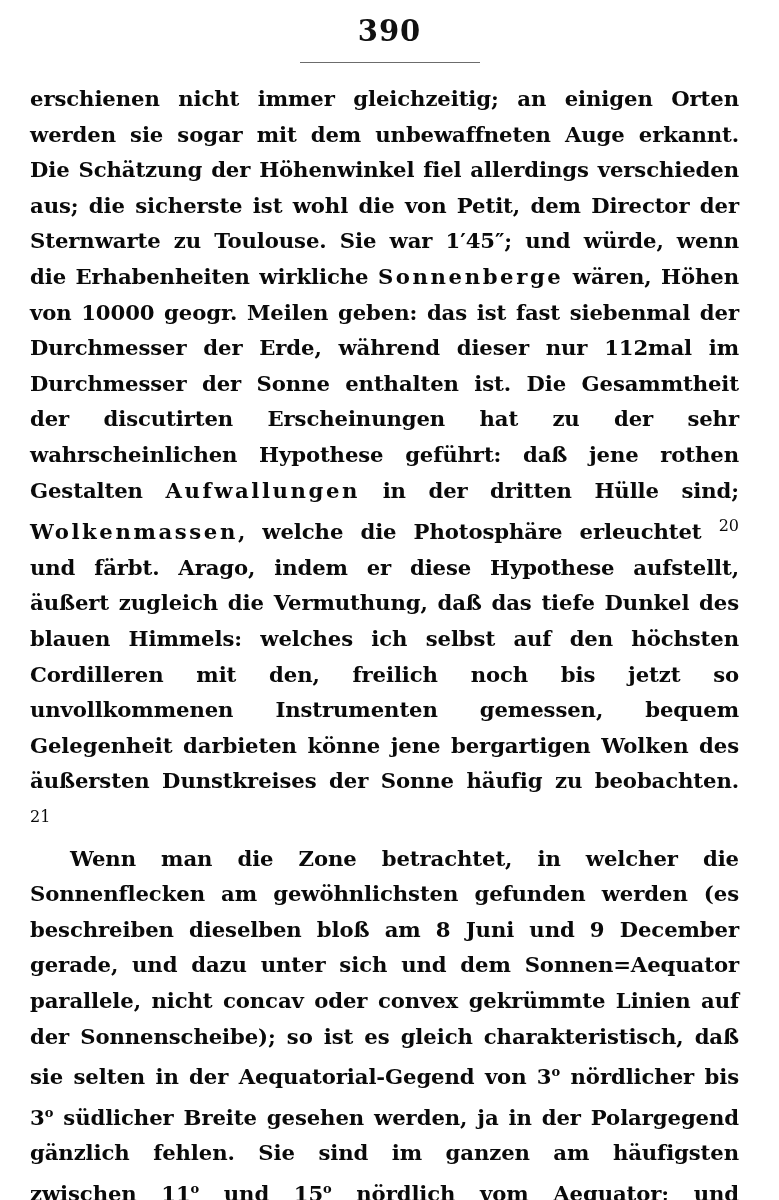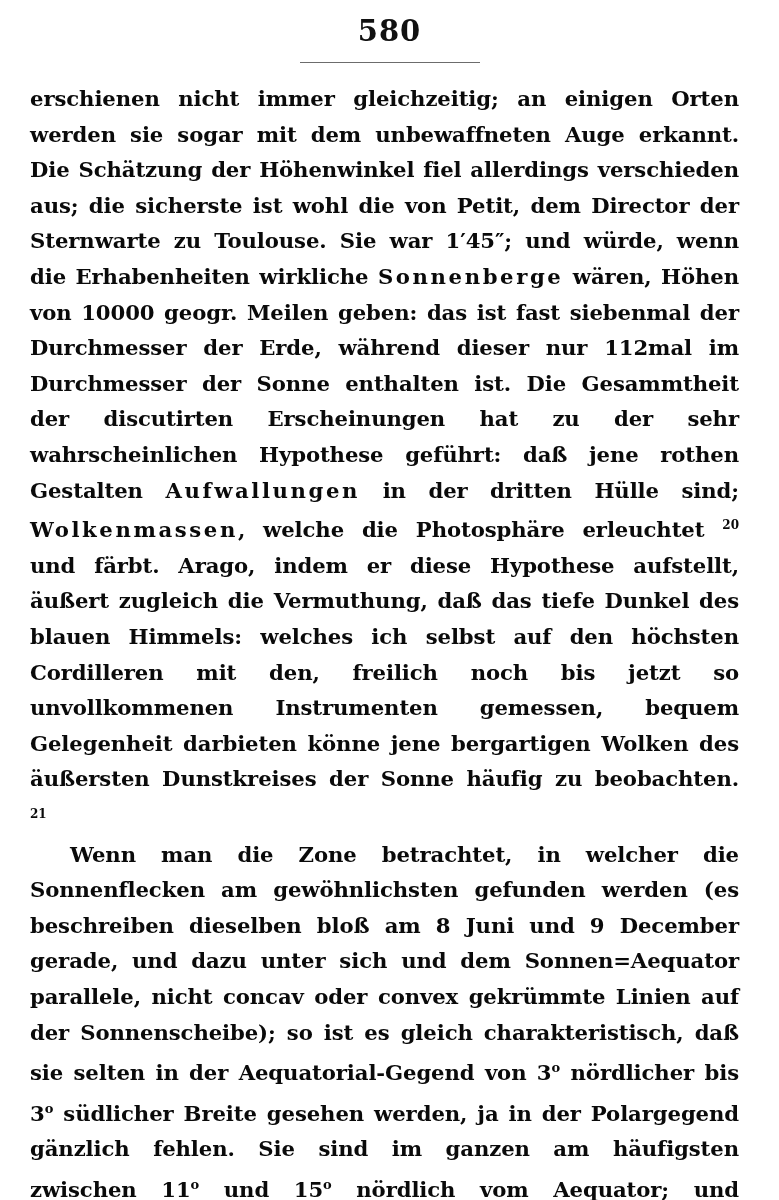--- a/index.html
+++ b/index.html
@@ -63,38 +63,38 @@
   .body-text {
     font-weight: 600;
     letter-spacing: -0.1px;
     word-spacing: 1.2px;
   }
   .spaced {
     letter-spacing: 2.6px;
     word-spacing: 2px;
   }
   .sup {
-    font-size: 12px;
+    font-size: 16px;
     vertical-align: super;
-    font-weight: 700;
+    font-weight: 400;
     letter-spacing: 0;
     margin-top: 15px;
   }
   .deg {
     font-size: 13px;
     vertical-align: super;
     letter-spacing: 0;
   }
 </style>
 </head>
 <body>
 
 <div class="page">
 
-  <div class="page-number">580</div>
+  <div class="page-number">390</div>
 
   <div class="rule-wrap">
     <div class="rule"></div>
   </div>
 
   <div class="body-text" id="body-container">
       <p><span>erschienen nicht immer gleichzeitig; an einigen Orten werden sie sogar mit dem unbewaffneten Auge erkannt.  Die Schätzung der Höhenwinkel fiel allerdings verschieden aus; die sicherste ist wohl die von Petit, dem Director der Sternwarte zu Toulouse.  Sie war 1′45″; und würde, wenn die Erhabenheiten wirkliche </span><span class="spaced">Sonnenberge</span><span> wären, Höhen von 10000 geogr. Meilen geben: das ist fast siebenmal der Durchmesser der Erde, während dieser nur 112mal im Durchmesser der Sonne enthalten ist.  Die Gesammtheit der discutirten Erscheinungen hat zu der sehr wahrscheinlichen Hypothese geführt: daß jene rothen Gestalten </span><span class="spaced">Aufwallungen</span><span> in der dritten Hülle sind; </span><span class="spaced">Wolkenmassen</span><span>, welche die Photosphäre erleuchtet </span><span class="sup">20</span><span> und färbt.  Arago, indem er diese Hypothese aufstellt, äußert zugleich die Vermuthung, daß das tiefe Dunkel des blauen Himmels: welches ich selbst auf den höchsten Cordilleren mit den, freilich noch bis jetzt so unvollkommenen Instrumenten gemessen, bequem Gelegenheit darbieten könne jene bergartigen Wolken des äußersten Dunstkreises der Sonne häufig zu beobachten. </span><span class="sup">21</span></p>
       <p class="indent"><span>Wenn man die Zone betrachtet, in welcher die Sonnenflecken am gewöhnlichsten gefunden werden (es beschreiben dieselben bloß am 8 Juni und 9 December gerade, und dazu unter sich und dem Sonnen=Aequator parallele, nicht concav oder convex gekrümmte Linien auf der Sonnenscheibe); so ist es gleich charakteristisch, daß sie selten in der Aequatorial-Gegend von 3</span><span class="deg">o</span><span> nördlicher bis 3</span><span class="deg">o</span><span> südlicher Breite gesehen werden, ja in der Polargegend gänzlich fehlen.  Sie sind im ganzen am häufigsten zwischen 11</span><span class="deg">o</span><span> und 15</span><span class="deg">o</span><span> nördlich vom Aequator; und überhaupt in der nördlichen Hemisphäre häufiger oder, wie Sömmering will, dort ferner vom Aequator zu sehen</span></p>
     </div>
 

